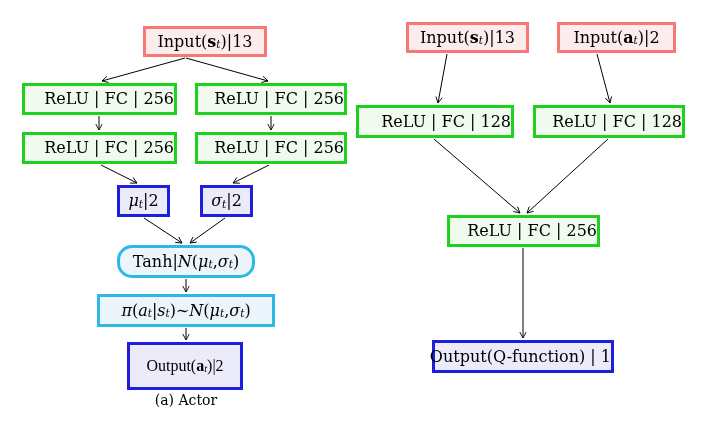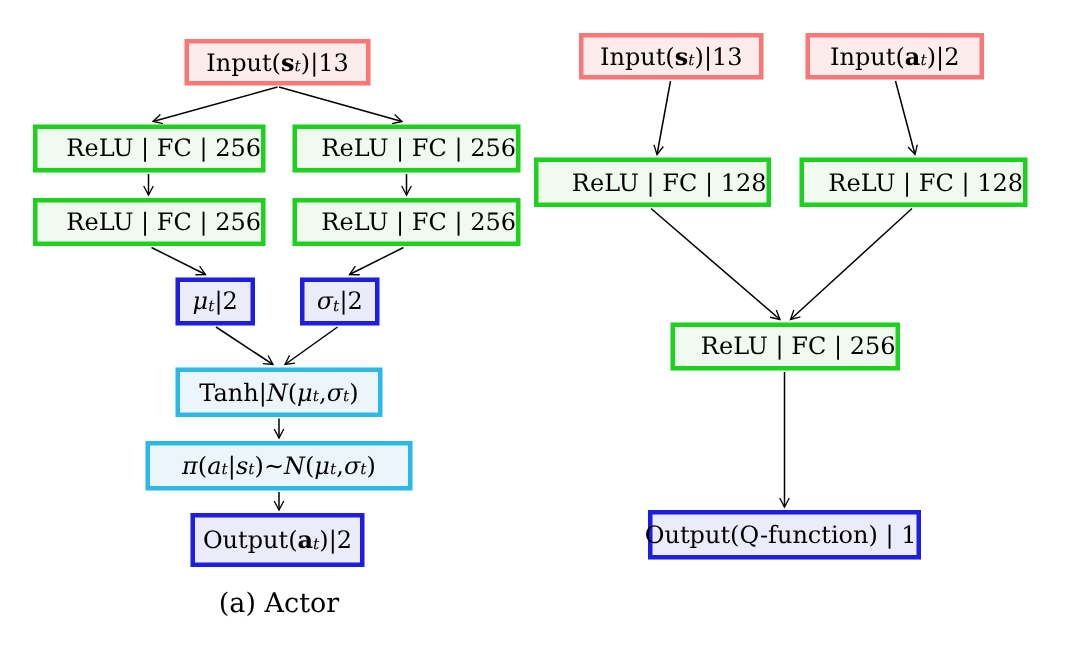--- a/index.html
+++ b/index.html
@@ -1,31 +1,31 @@
 <!DOCTYPE html>
 <html style="--input-box-border: #f87878; --input-box-fill: #fdecec; --hidden-box-border: #1dd21d; --hidden-box-fill: #f1faef; --param-box-border: #1e1ee1; --param-box-fill: #ebebfa; --dist-box-border: #2cb9e8; --dist-box-fill: #ecf5fc; --edge-color: #000000;"><head>
 <meta charset="utf-8">
 <style>
   html,body{margin:0;padding:0;background:#ffffff;}
   #stage{position:relative;width:728px;height:434px;background:#fff;overflow:hidden;
          font-family:"DejaVu Serif","Liberation Serif",serif;}
   #edge-layer{position:absolute;left:0;top:0;width:728px;height:434px;pointer-events:none;}
   .node{position:absolute;box-sizing:border-box;display:flex;align-items:center;justify-content:center;
         white-space:nowrap;font-size:16px;color:#000;line-height:1;}
-  .c-input {border:3px solid var(--input-box-border); background:var(--input-box-fill);}
+  .c-input {border:3px solid var(--input-box-border); background:var(--input-box-fill);margin-left:20px;}
   .c-hidden{border:3px solid var(--hidden-box-border);background:var(--hidden-box-fill);justify-content:flex-end;}
   .c-param {border:3px solid var(--param-box-border); background:var(--param-box-fill);}
   .c-output{border:3px solid var(--param-box-border); background:var(--param-box-fill);}
   .c-dist  {border:3px solid var(--dist-box-border);  background:var(--dist-box-fill);}
   .seg-r{font-style:normal;}
   .seg-i{font-style:italic;}
   .seg-b{font-weight:bold;}
   .seg-cal{font-style:italic;}
   .seg-sub{font-style:italic;font-size:0.65em;position:relative;top:0.28em;}
-  .caption{position:absolute;width:180px;text-align:center;font-size:18px;color:#000;}
+  .caption{position:absolute;width:180px;text-align:center;font-size:14px;color:#000;}
 </style>
 </head>
 <body>
 
 <div id="stage">
   <svg id="edge-layer" viewBox="0 0 728 434" xmlns="http://www.w3.org/2000/svg">
     <defs>
       <marker id="arrow" viewBox="0 0 10 10" refX="8.5" refY="5" markerWidth="8" markerHeight="8" orient="auto-start-reverse">
         <path d="M1,1 L8.5,5 L1,9" fill="none" stroke="#000" stroke-width="1.1"></path>
       </marker>
@@ -75,21 +75,21 @@
       <span class="seg-sub">t</span>
       <span class="seg-r"> | </span>
       <span class="seg-r">2</span>
     </div>
     <div class="node c-param" style="left: 200px; top: 185px; width: 53px; height: 32px;">
       <span class="seg-i">σ</span>
       <span class="seg-sub">t</span>
       <span class="seg-r"> | </span>
       <span class="seg-r">2</span>
     </div>
-    <div class="node c-dist" style="left: 117px; top: 245px; width: 138px; height: 33px;">
+    <div class="node c-dist" style="left: 117px; top: 245px; width: 138px; height: 33px; border-radius: 15px;">
       <span class="seg-r">Tanh</span>
       <span class="seg-r"> | </span>
       <span class="seg-cal">N</span>
       <span class="seg-r">(</span>
       <span class="seg-i">μ</span>
       <span class="seg-sub">t</span>
       <span class="seg-r">, </span>
       <span class="seg-i">σ</span>
       <span class="seg-sub">t</span>
       <span class="seg-r">)</span>
@@ -106,21 +106,21 @@
       <span class="seg-r"> ∼ </span>
       <span class="seg-cal">N</span>
       <span class="seg-r">(</span>
       <span class="seg-i">μ</span>
       <span class="seg-sub">t</span>
       <span class="seg-r">, </span>
       <span class="seg-i">σ</span>
       <span class="seg-sub">t</span>
       <span class="seg-r">)</span>
     </div>
-    <div class="node c-output" style="left: 127px; top: 342px; width: 116px; height: 36px;">
+    <div class="node c-output" style="left: 127px; top: 342px; width: 116px; height: 48px; font-family: Liberation Serif, serif;">
       <span class="seg-r">Output(</span>
       <span class="seg-b">a</span>
       <span class="seg-sub">t</span>
       <span class="seg-r">)</span>
       <span class="seg-r"> | </span>
       <span class="seg-r">2</span>
     </div>
     <div class="node c-input" style="left: 386px; top: 22px; width: 123px; height: 31px;">
       <span class="seg-r">Input(</span>
       <span class="seg-b">s</span>

